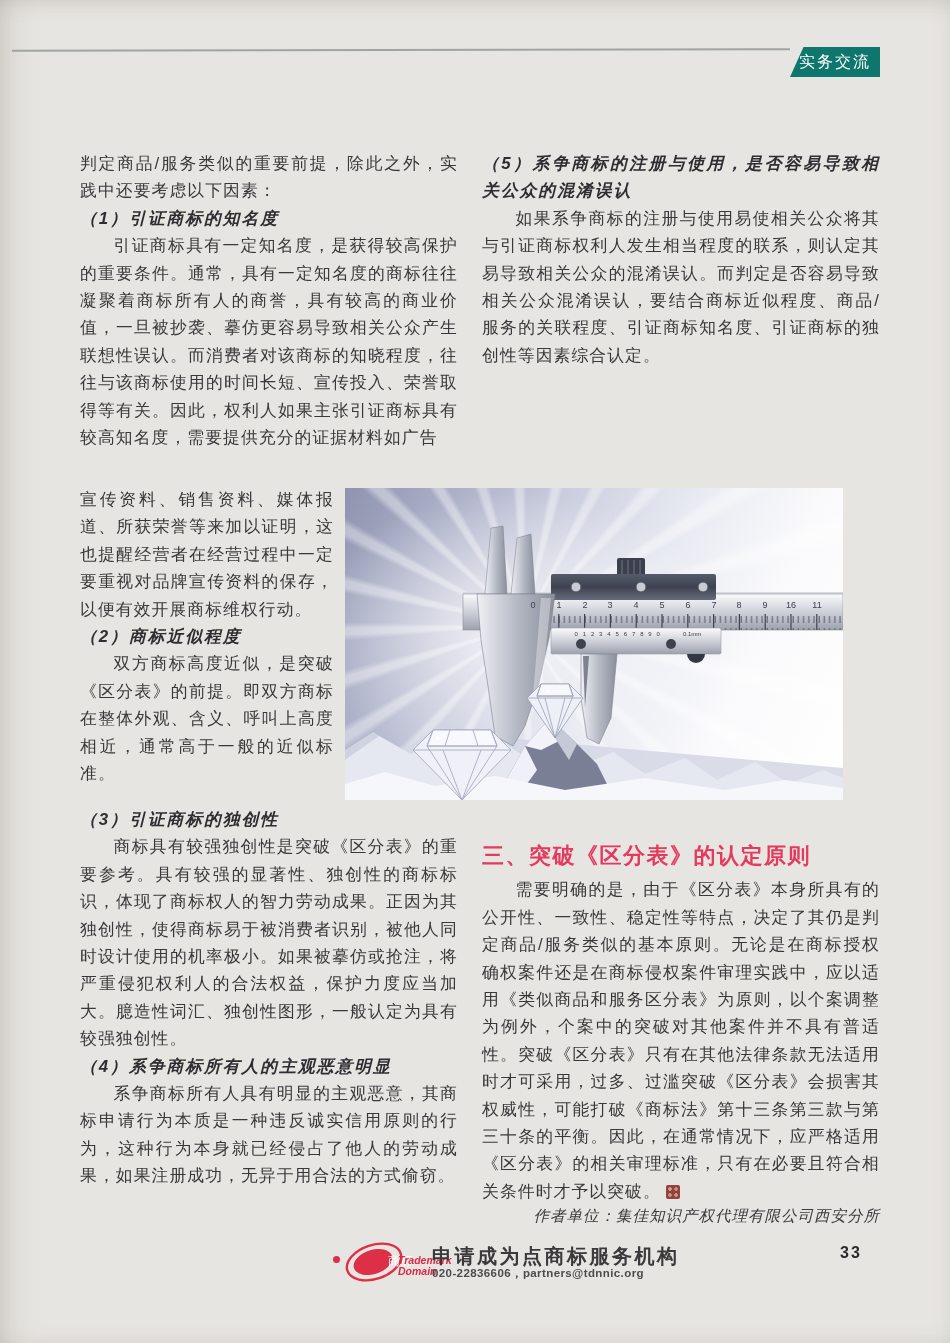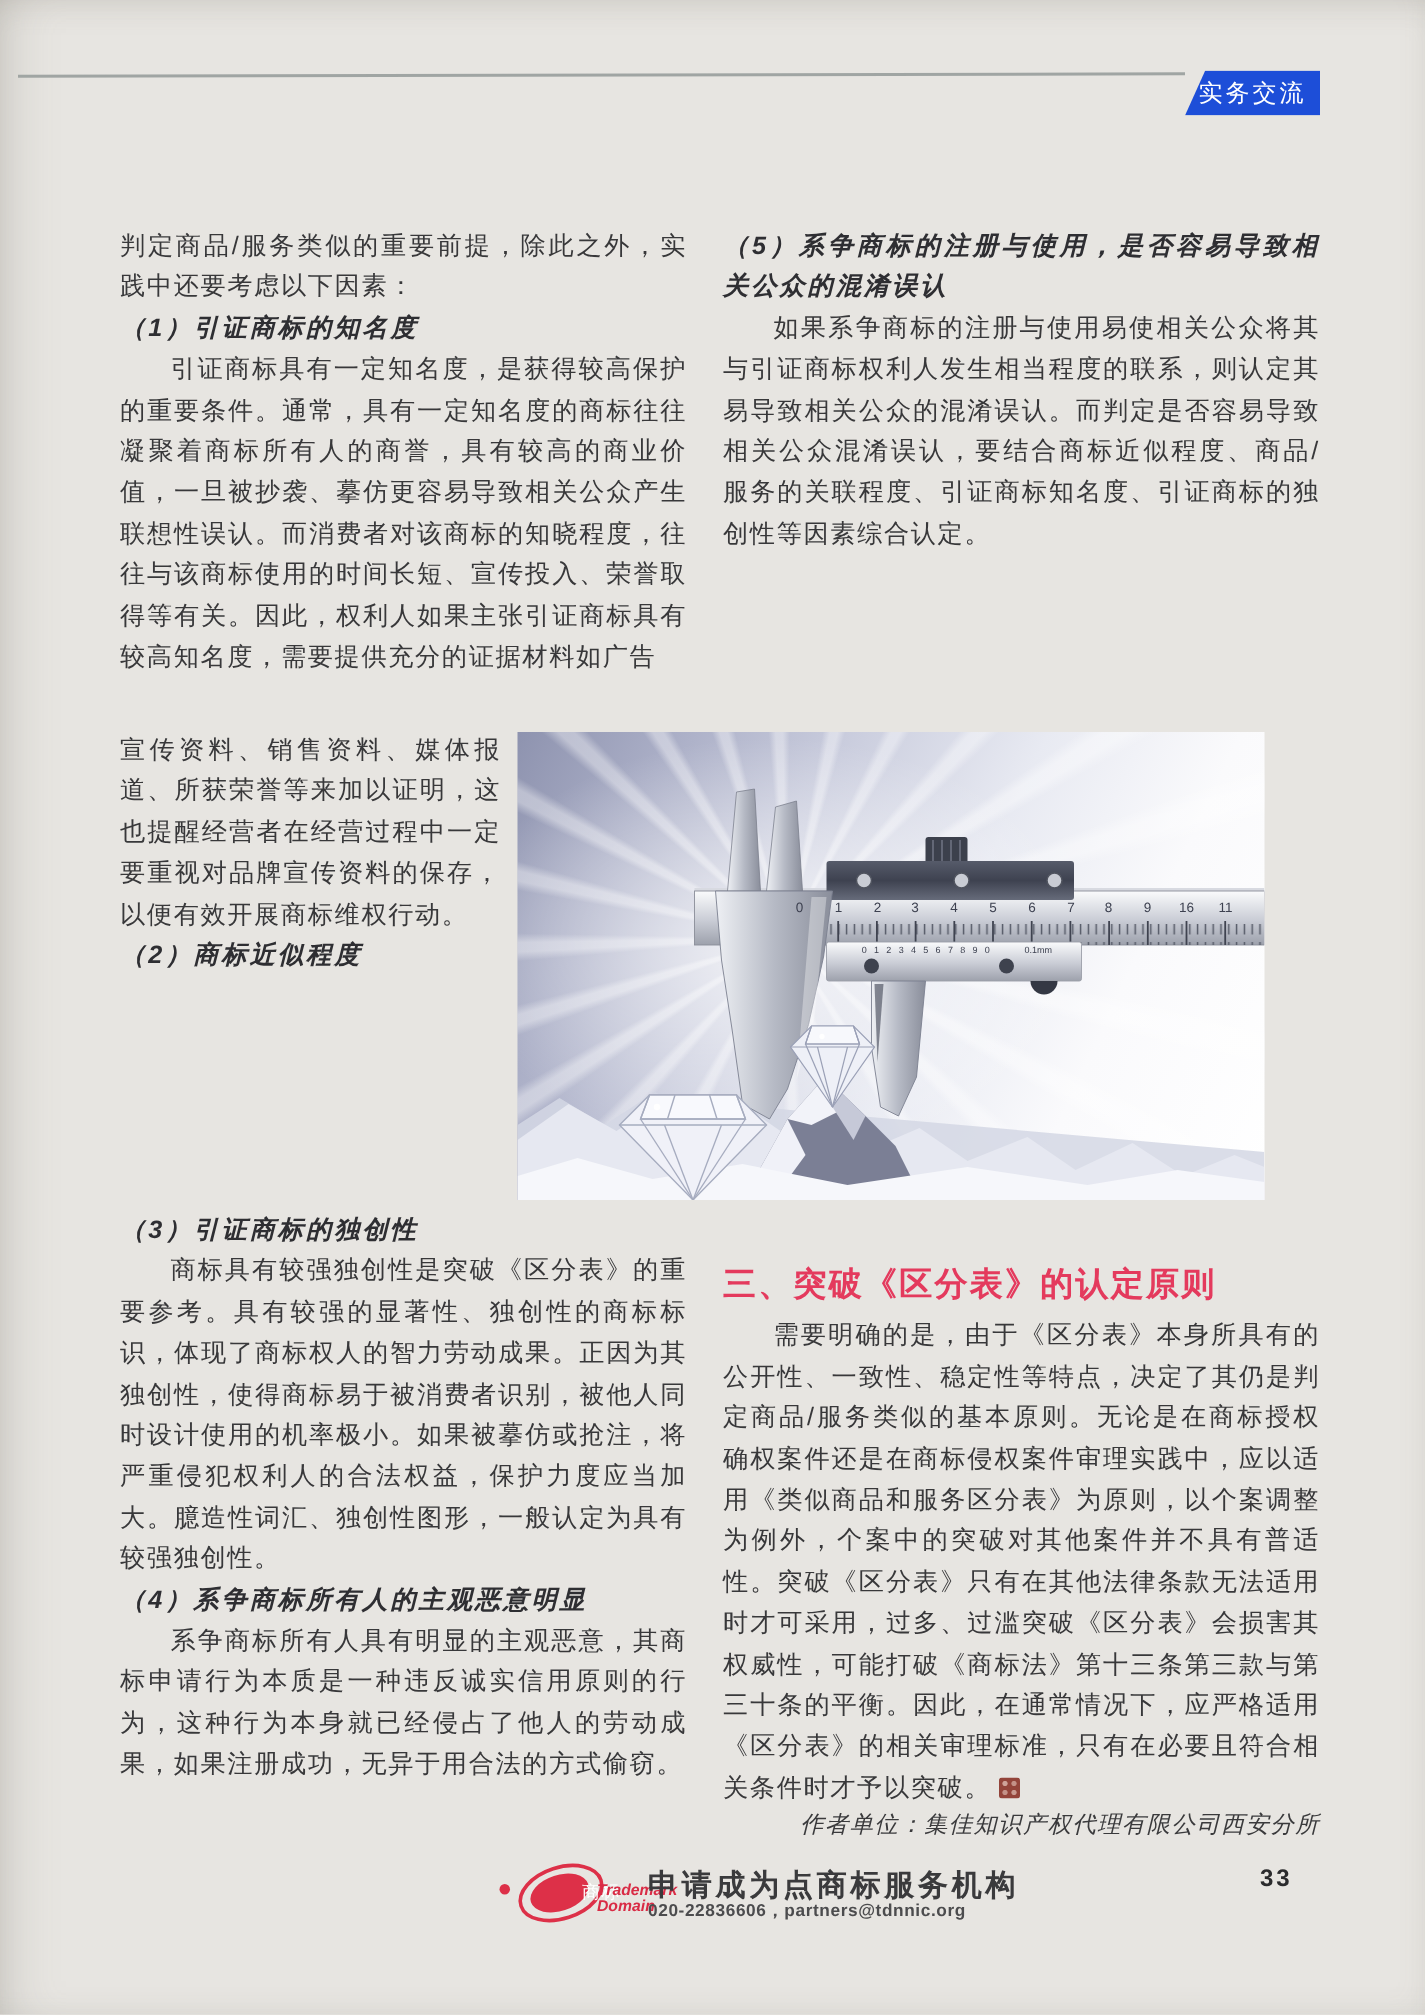--- a/index.html
+++ b/index.html
@@ -57,31 +57,32 @@
   .slogan{position:absolute;left:432px;top:1243px;font-weight:700;font-size:20px;letter-spacing:2.5px;color:#3a3a3c;}
   .contact{position:absolute;left:432px;top:1266px;font-size:11.5px;letter-spacing:.4px;color:#4c4c4e;font-weight:600;}
   .page-num{position:absolute;left:840px;top:1244px;font-size:16px;font-weight:700;letter-spacing:2px;color:#2b2b2d;}
 </style>
 </head>
 <body>
 
 <div class="page">
 
   <div class="top-rule"></div>
-  <div class="tag" style="background:#1d4ed8;">实务交流</div>
+  <div class="tag" style="background:#0f766e;">实务交流</div>
 
   <div class="txtblock" style="left:80px;top:150px;width:378px;">
     <div>判定商品/服务类似的重要前提，除此之外，实践中还要考虑以下因素：</div>
     <div class="kai">（1）引证商标的知名度</div>
     <div class="indent">引证商标具有一定知名度，是获得较高保护的重要条件。通常，具有一定知名度的商标往往凝聚着商标所有人的商誉，具有较高的商业价值，一旦被抄袭、摹仿更容易导致相关公众产生联想性误认。而消费者对该商标的知晓程度，往往与该商标使用的时间长短、宣传投入、荣誉取得等有关。因此，权利人如果主张引证商标具有较高知名度，需要提供充分的证据材料如广告</div>
   </div>
 
   <div class="txtblock" style="left:80px;top:486px;width:254px;">
     <div>宣传资料、销售资料、媒体报道、所获荣誉等来加以证明，这也提醒经营者在经营过程中一定要重视对品牌宣传资料的保存，以便有效开展商标维权行动。</div>
     <div class="kai">（2）商标近似程度</div>
+    <div class="indent">双方商标高度近似，是突破《区分表》的前提。即双方商标在整体外观、含义、呼叫上高度相近，通常高于一般的近似标准。</div>
   </div>
 
   <div class="txtblock" style="left:80px;top:806px;width:378px;">
     <div class="kai">（3）引证商标的独创性</div>
     <div class="indent">商标具有较强独创性是突破《区分表》的重要参考。具有较强的显著性、独创性的商标标识，体现了商标权人的智力劳动成果。正因为其独创性，使得商标易于被消费者识别，被他人同时设计使用的机率极小。如果被摹仿或抢注，将严重侵犯权利人的合法权益，保护力度应当加大。臆造性词汇、独创性图形，一般认定为具有较强独创性。</div>
     <div class="kai">（4）系争商标所有人的主观恶意明显</div>
     <div class="indent">系争商标所有人具有明显的主观恶意，其商标申请行为本质是一种违反诚实信用原则的行为，这种行为本身就已经侵占了他人的劳动成果，如果注册成功，无异于用合法的方式偷窃。</div>
   </div>
 
   <div class="txtblock" style="left:482px;top:150px;width:398px;">

